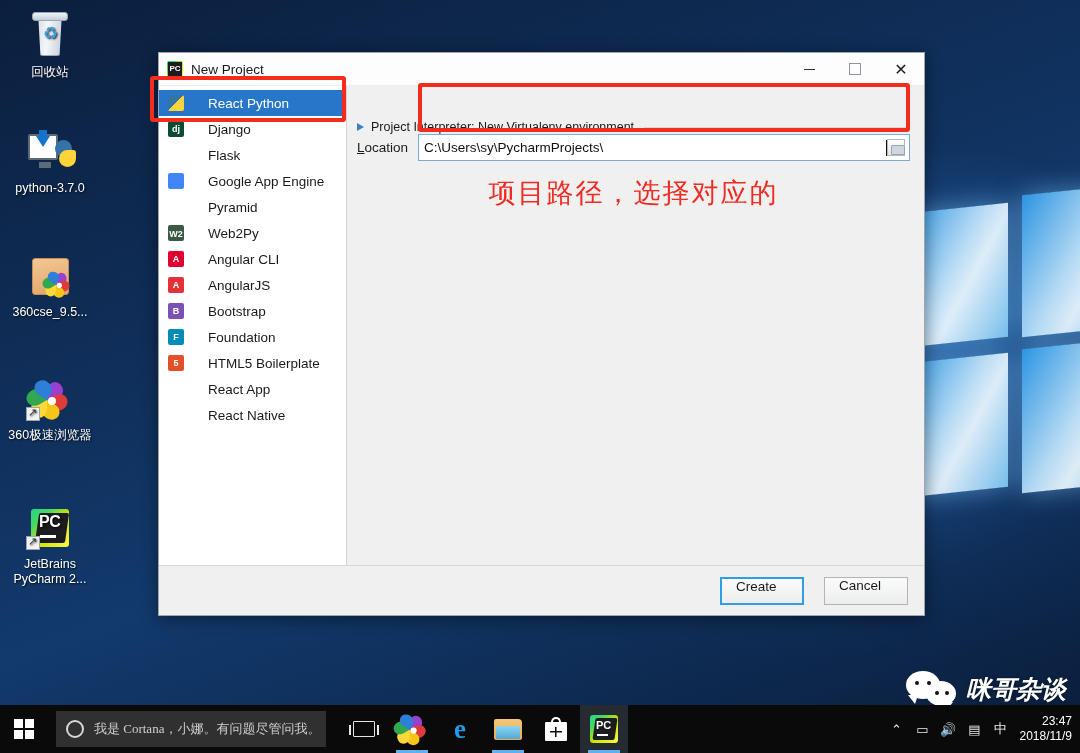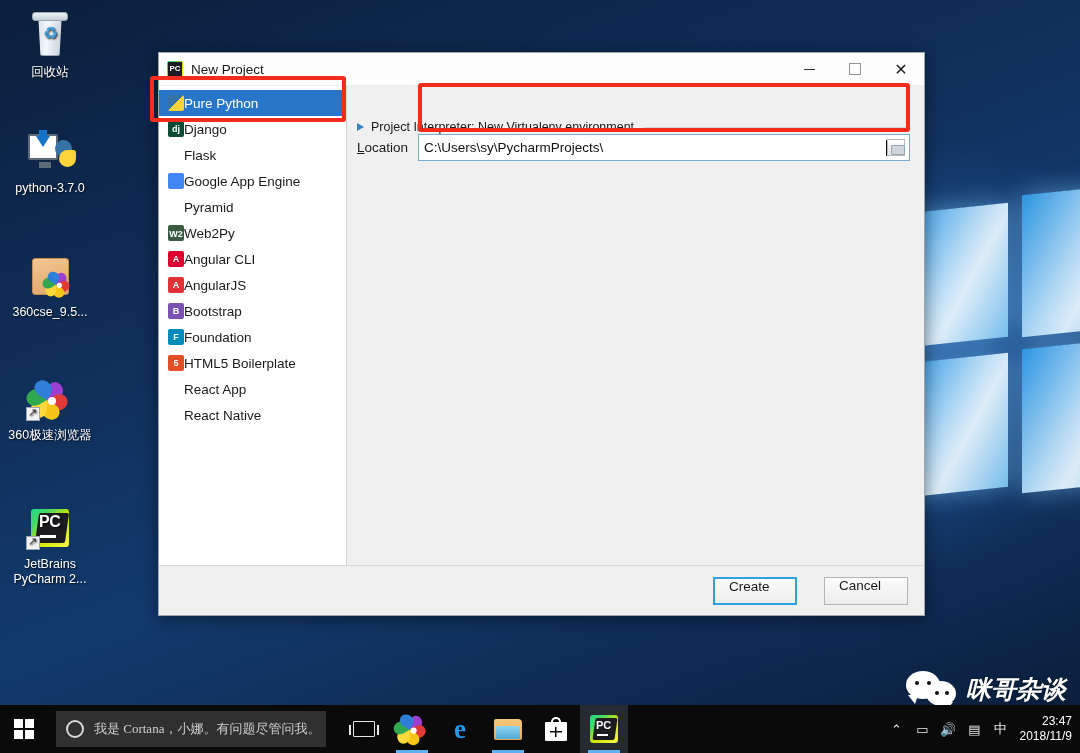--- a/index.html
+++ b/index.html
@@ -189,21 +189,21 @@
   }
   .proj-item {
     height: 26px;
     display: flex; align-items: center;
     padding-left: 9px;
     font-size: 13.5px;
     color: #1a1a1a;
   }
   .proj-item.selected { background: #2776c9; color: #ffffff; }
   .proj-item .pi-icon {
-    width: 16px; height: 16px; margin-right: 0; flex: none;
+    width: 16px; height: 16px; margin-right: 24px; flex: none;
     position: relative; border-radius: 2px;
     font-size: 9px; line-height: 16px; text-align: center;
     font-weight: bold; color:#fff; overflow:hidden;
   }
   .ic-python { background: linear-gradient(135deg,#3572A5 0% 50%, #FFD43B 50% 100%); border-radius:4px; }
   .ic-django { background:#0C4B33; color:#fff; }
   .ic-flask  { background:transparent; color:#222; font-size:14px; line-height:16px; }
   .ic-gae    { background:#4285F4; border-radius:50%; }
   .ic-pyramid{ background:transparent; color:#E8436F; font-size:13px; line-height:16px; }
   .ic-web2py { background:#3a5a44; color:#cfe6d4; font-size:7px; line-height:8px; padding-top:1px;}
@@ -265,21 +265,21 @@
     letter-spacing: 2px;
     font-family: "DejaVu Sans", sans-serif;
     white-space: nowrap;
   }
 
   #dialog-footer {
     height: 50px; flex: none;
     border-top: 1px solid #d8d8d8;
     background: #f0f0f0;
     display: flex; align-items: center; justify-content: flex-end;
-    padding-right: 16px; gap: 27px;
+    padding-right: 16px; gap: 20px;
   }
   .dlg-btn {
     height: 28px; min-width: 84px;
     padding: 0 14px;
     font-size: 13.5px; color: #1a1a1a;
     background: linear-gradient(180deg,#fbfbfb,#eceded);
     border: 1px solid #b4b4b4;
   }
   .dlg-btn.primary { border: 2px solid #2e9fe0; }
 
@@ -515,21 +515,21 @@
       <div class="wbtn min-b"></div>
       <div class="wbtn max-b"></div>
       <div class="wbtn close-b">✕</div>
     </div>
 
     <div id="dialog-body">
 
       <div id="proj-list">
         <div class="proj-item selected">
           <span class="pi-icon ic-python"></span>
-          <span>Pure Python</span>
+          <span>React Python</span>
         </div>
         <div class="proj-item">
           <span class="pi-icon ic-django">dj</span>
           <span>Django</span>
         </div>
         <div class="proj-item">
           <span class="pi-icon ic-flask">🝐</span>
           <span>Flask</span>
         </div>
         <div class="proj-item">
@@ -583,20 +583,21 @@
 
         <div id="loc-row">
           <div id="loc-label"><u>L</u>ocation</div>
           <div id="loc-input-wrap">
             <span class="val">C:\Users\sy\PycharmProjects\</span>
             <span class="caret"></span>
             <span id="browse-btn"></span>
           </div>
         </div>
 
+        <div id="annot-text">项目路径，选择对应的</div>
       </div>
     </div>
 
     <div id="dialog-footer">
       <div class="dlg-btn primary">Create</div>
       <div class="dlg-btn">Cancel</div>
     </div>
   </div>
 
   <div class="redbox" id="redbox-left"></div>

